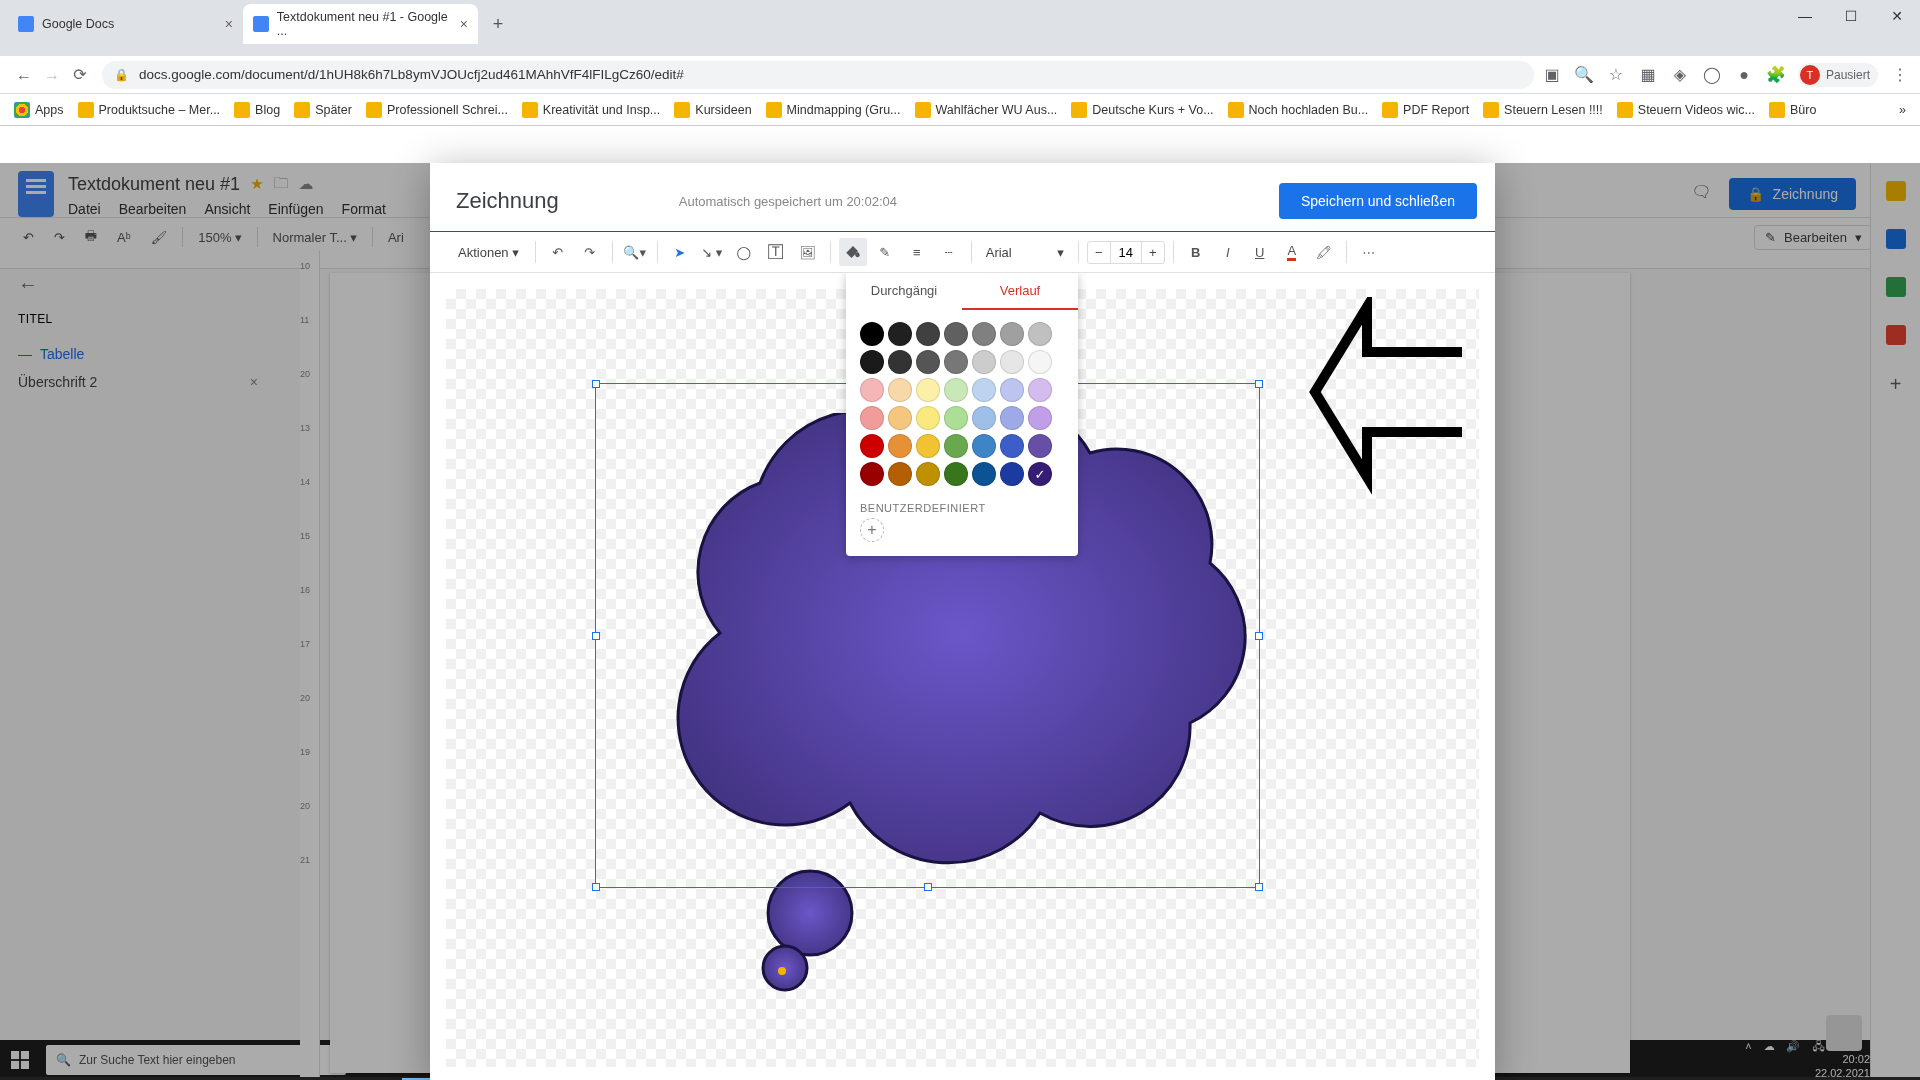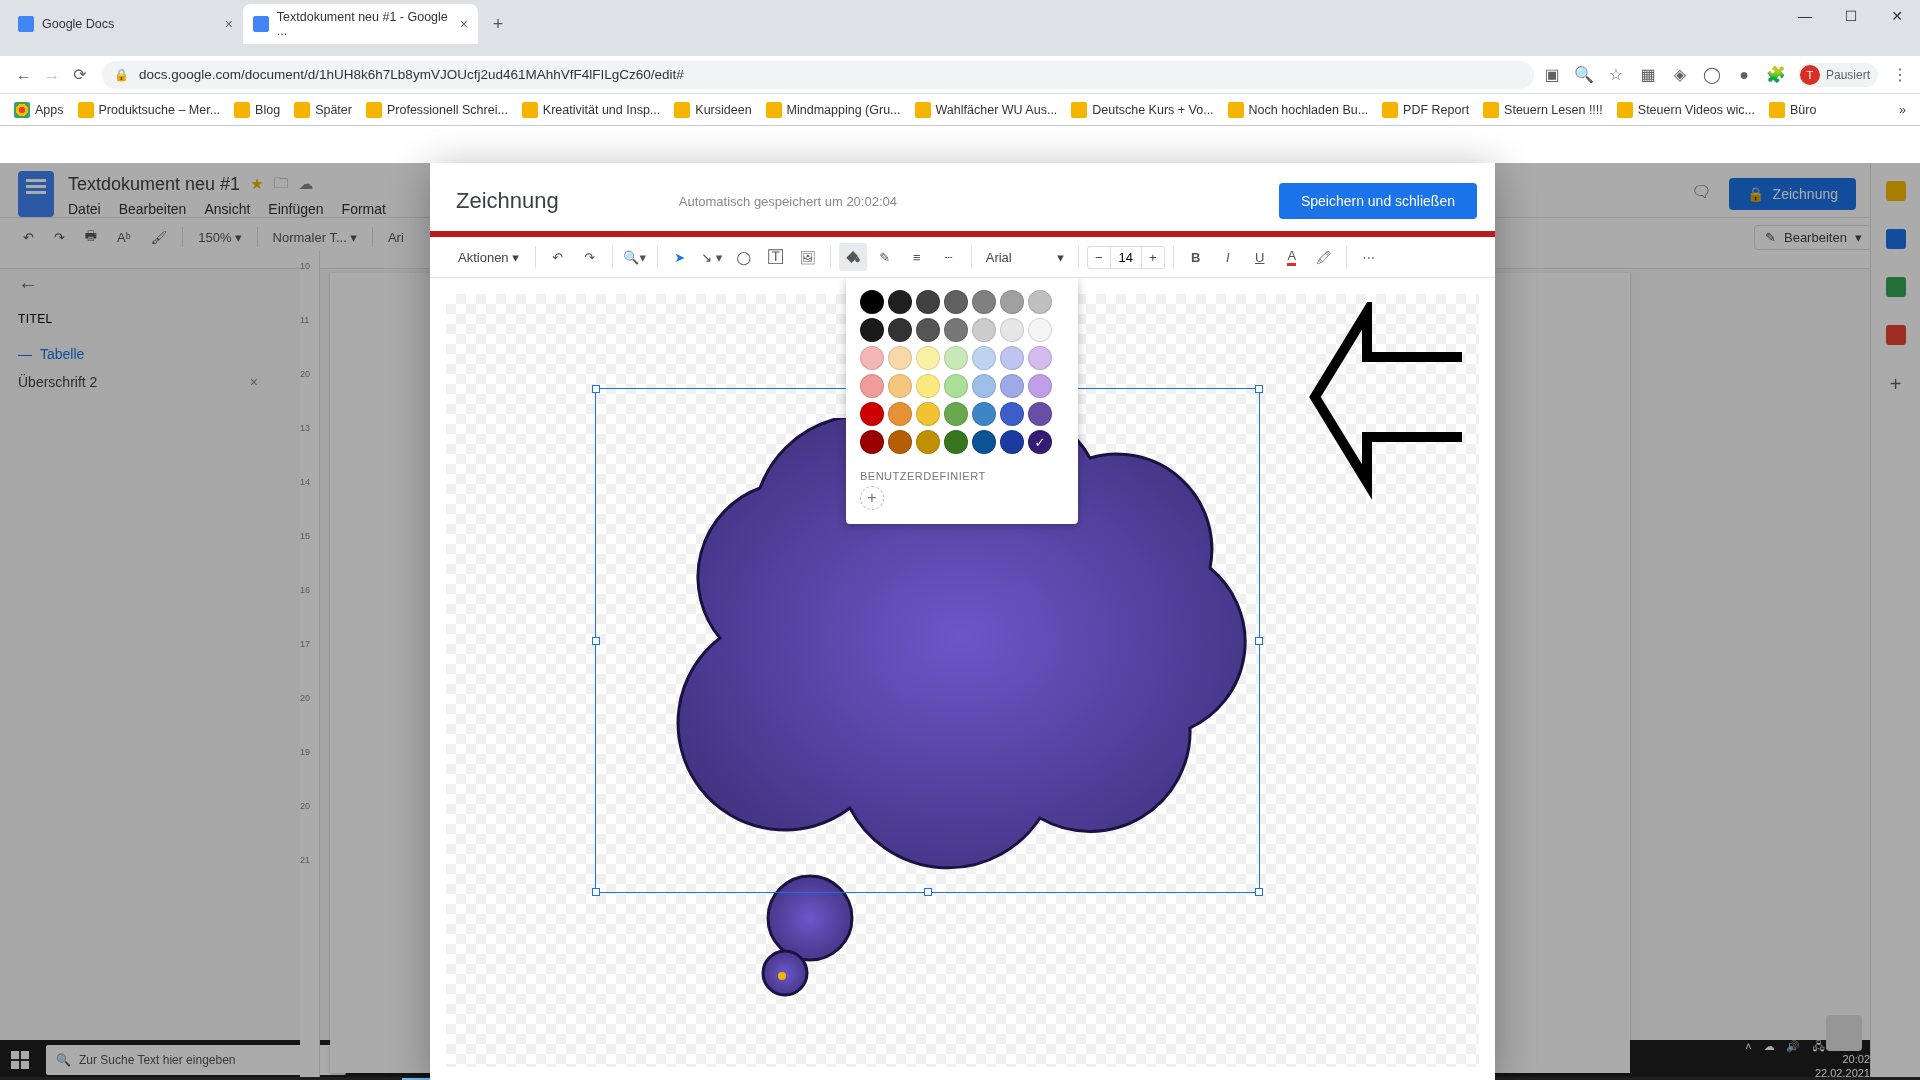--- a/index.html
+++ b/index.html
@@ -79,21 +79,21 @@
 .sr4 { background: #ea4335; }
 .sr5 { color: #5f6368; font-size: 20px; text-align:center; }
 
 
 .modal { position: absolute; left: 430px; top: 0; width: 1065px; height: 920px; background: #fff; z-index: 50; border-radius: 0 0 2px 2px; box-shadow: 0 6px 40px rgba(0,0,0,0.3); display: flex; flex-direction: column; }
 .modal-hd { display: flex; align-items: center; padding: 20px 18px 12px 26px; }
 .modal-title { font-size: 22px; color: #3c4043; }
 .modal-saved { font-size: 13px; color: #888; margin-left: 120px; }
 .modal-save-btn { margin-left: auto; background: #1a73e8; color: #fff; padding: 10px 22px; border-radius: 4px; font-size: 14px; font-weight: 500; }
 
-.modal-tb { display: flex; align-items: center; padding: 6px 20px; border-top: 6px solid #b91c1c; border-bottom: 1px solid #e0e0e0; gap: 4px; font-size: 13px; color: #444; }
+.modal-tb { display: flex; align-items: center; padding: 6px 20px; border-top: 1px solid #b91c1c; border-bottom: 1px solid #e0e0e0; gap: 4px; font-size: 13px; color: #444; }
 .mtb-btn { width: 28px; height: 28px; display: flex; align-items: center; justify-content: center; color: #555; border-radius: 3px; }
 .mtb-btn.active { background: #e8eaed; }
 .mtb-sep { width: 1px; height: 22px; background: #dadce0; margin: 0 4px; }
 .mtb-actions { padding: 0 8px; }
 .font-box { display: flex; align-items: center; width: 90px; justify-content: space-between; padding: 0 6px; }
 .size-box { display: flex; align-items: center; border: 1px solid #dadce0; border-radius: 3px; }
 .size-box .sb { width: 22px; text-align: center; }
 .size-box input { width: 32px; border: none; border-left: 1px solid #dadce0; border-right: 1px solid #dadce0; text-align: center; font-size: 13px; padding: 3px 0; }
 
 
@@ -451,20 +451,24 @@
         <div class="handle h-bl"></div>
         <div class="handle h-b"></div>
         <div class="handle h-br"></div>
       </div>
 
       <svg class="arrow-svg" viewBox="0 0 160 200">
         <path fill="none" stroke="#000" stroke-width="10" stroke-linejoin="miter" d="M 155 55 L 60 55 L 60 10 L 8 95 L 60 180 L 60 135 L 155 135"></path>
       </svg>
 
       <div class="color-pop">
+        <div class="cp-tabs">
+          <div class="cp-tab">Durchgängi</div>
+          <div class="cp-tab active">Verlauf</div>
+        </div>
         <div class="cp-grid" id="swatch-grid">
             <div class="sw" style="background: rgb(0, 0, 0);"></div>
             <div class="sw" style="background: rgb(32, 32, 32);"></div>
             <div class="sw" style="background: rgb(64, 64, 64);"></div>
             <div class="sw" style="background: rgb(96, 96, 96);"></div>
             <div class="sw" style="background: rgb(128, 128, 128);"></div>
             <div class="sw" style="background: rgb(160, 160, 160);"></div>
             <div class="sw" style="background: rgb(192, 192, 192);"></div>
             <div class="sw" style="background: rgb(26, 26, 26);"></div>
             <div class="sw" style="background: rgb(51, 51, 51);"></div>

